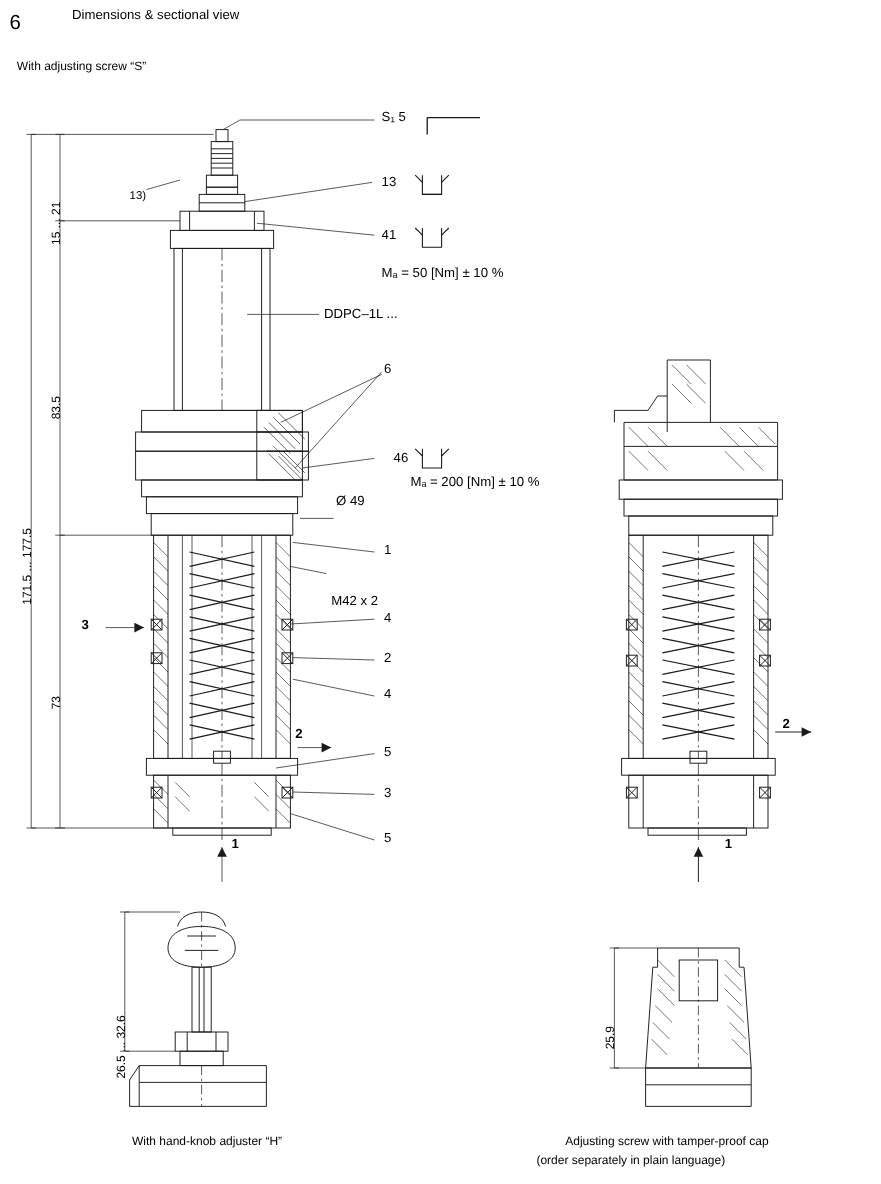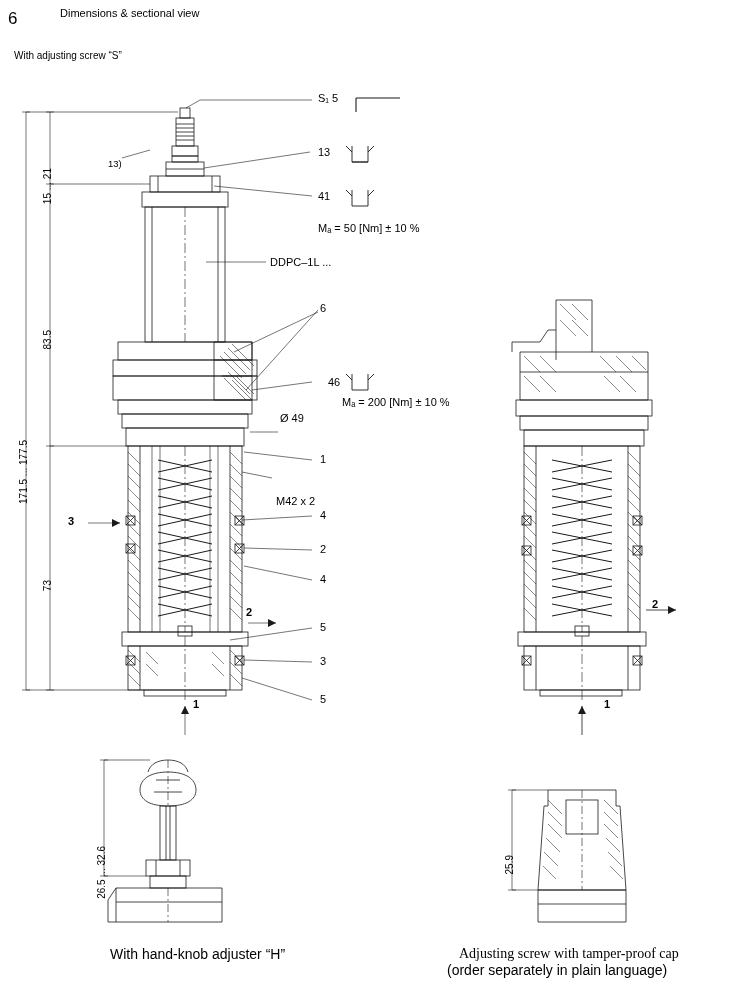--- a/index.html
+++ b/index.html
@@ -11,21 +11,21 @@
   .abs { position:absolute; }
   .txt { font-size:11px; line-height:1.25; white-space:pre; }
   .small { font-size:9.5px; }
 
   
   #section-num { left:8px; top:8px; font-size:17px; }
   #section-title { left:60px; top:7px; font-size:11px; }
   #subtitle { left:14px; top:50px; font-size:10px; }
 
   
-  .caption { font-size:14px; }
+  .caption { font-size:10px; }
 
   
   .dimlabel { font-size:10px; }
 
   svg { position:absolute; left:0; top:0; }
 </style>
 </head>
 <body>
 
 <div class="abs txt" id="section-num">6</div>
@@ -489,14 +489,14 @@
 <div class="abs txt" style="left:320px; top:655px;">3</div>
 <div class="abs txt" style="left:320px; top:693px;">5</div>
 
 <div class="abs txt" style="left:68px; top:515px; font-weight:bold;">3</div>
 <div class="abs txt" style="left:246px; top:606px; font-weight:bold;">2</div>
 <div class="abs txt" style="left:193px; top:698px; font-weight:bold;">1</div>
 <div class="abs txt" style="left:652px; top:598px; font-weight:bold;">2</div>
 <div class="abs txt" style="left:604px; top:698px; font-weight:bold;">1</div>
 
 <div class="abs caption" style="left:110px; top:946px;">With hand-knob adjuster “H”</div>
-<div class="abs caption" style="left:459px; top:946px;font-family:Liberation Serif, serif;">Adjusting screw with tamper-proof cap</div>
+<div class="abs caption" style="left:471px; top:946px;">Adjusting screw with tamper-proof cap</div>
 <div class="abs caption" style="left:447px; top:962px;">(order separately in plain language)</div>
 
 </body></html>

